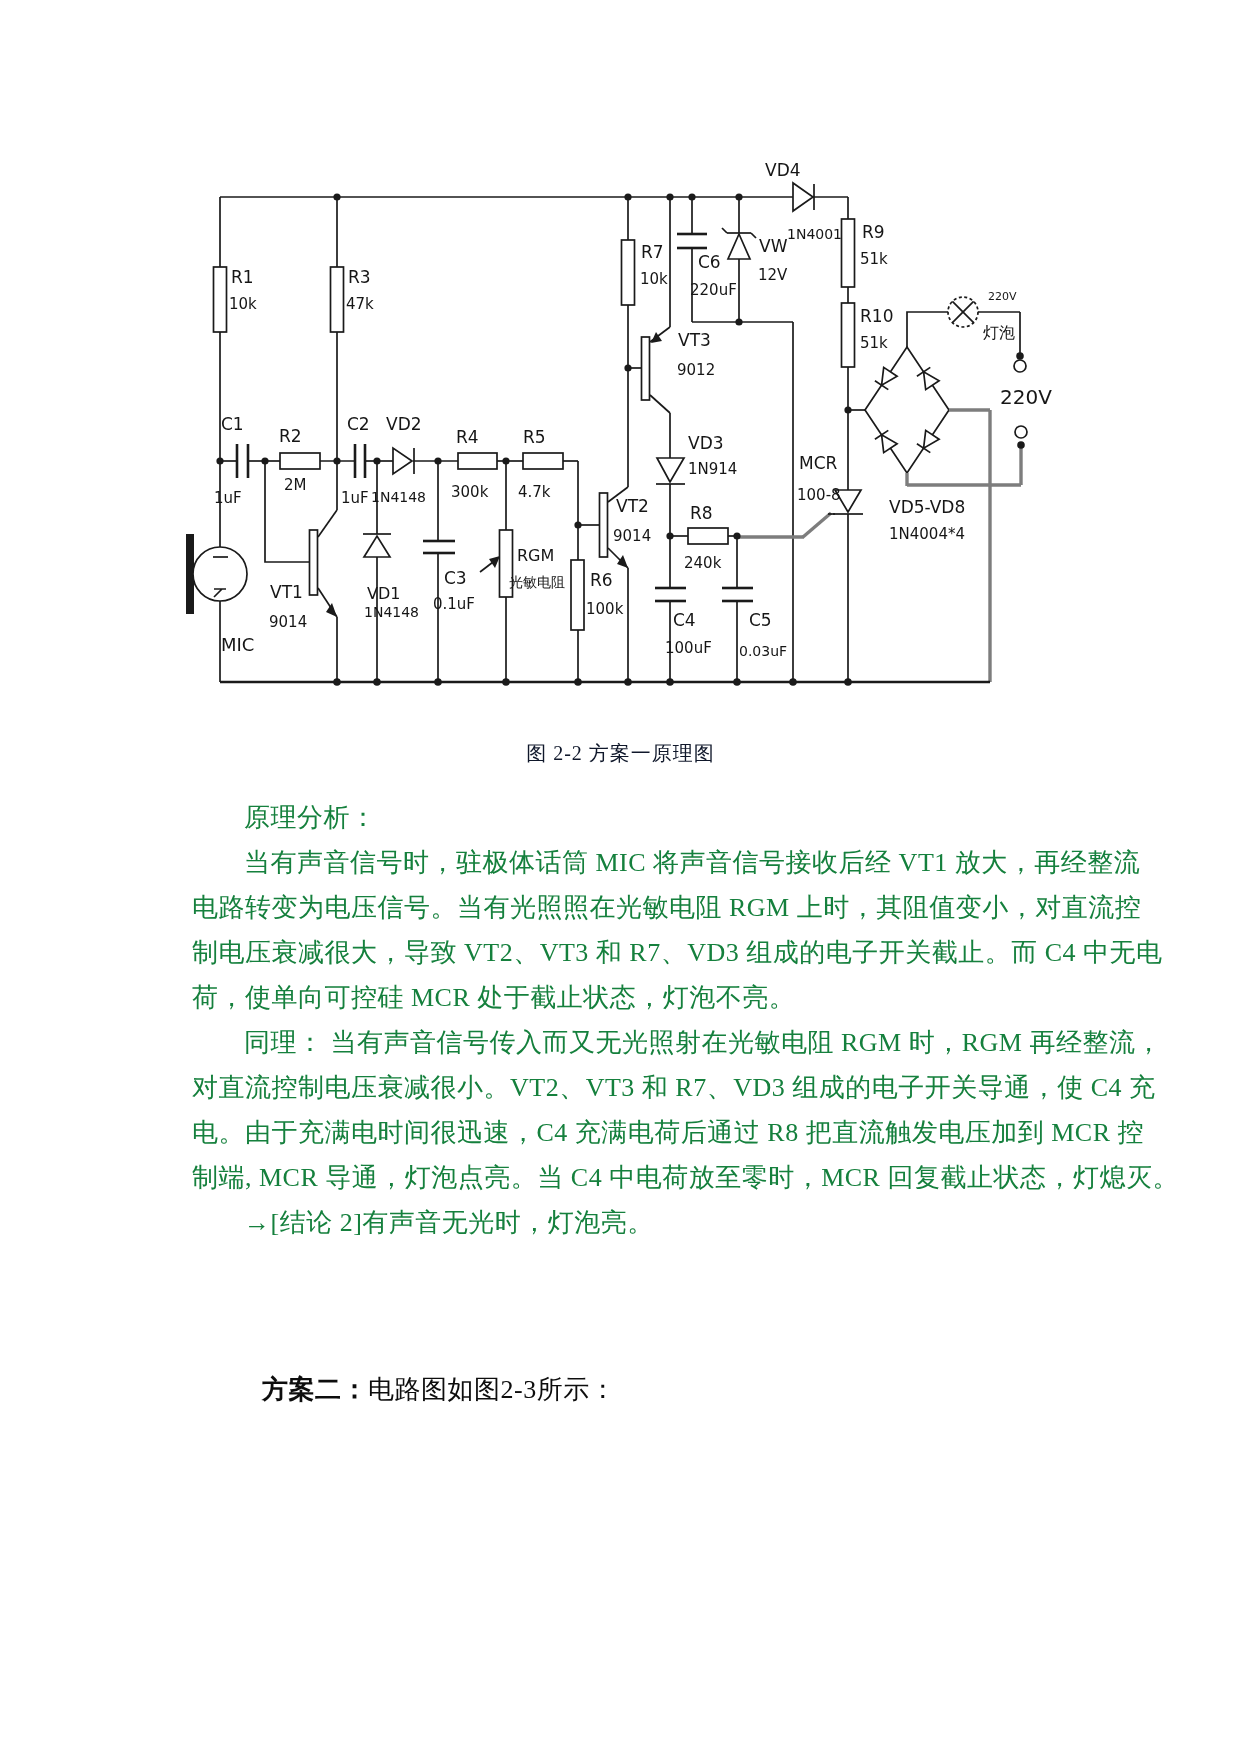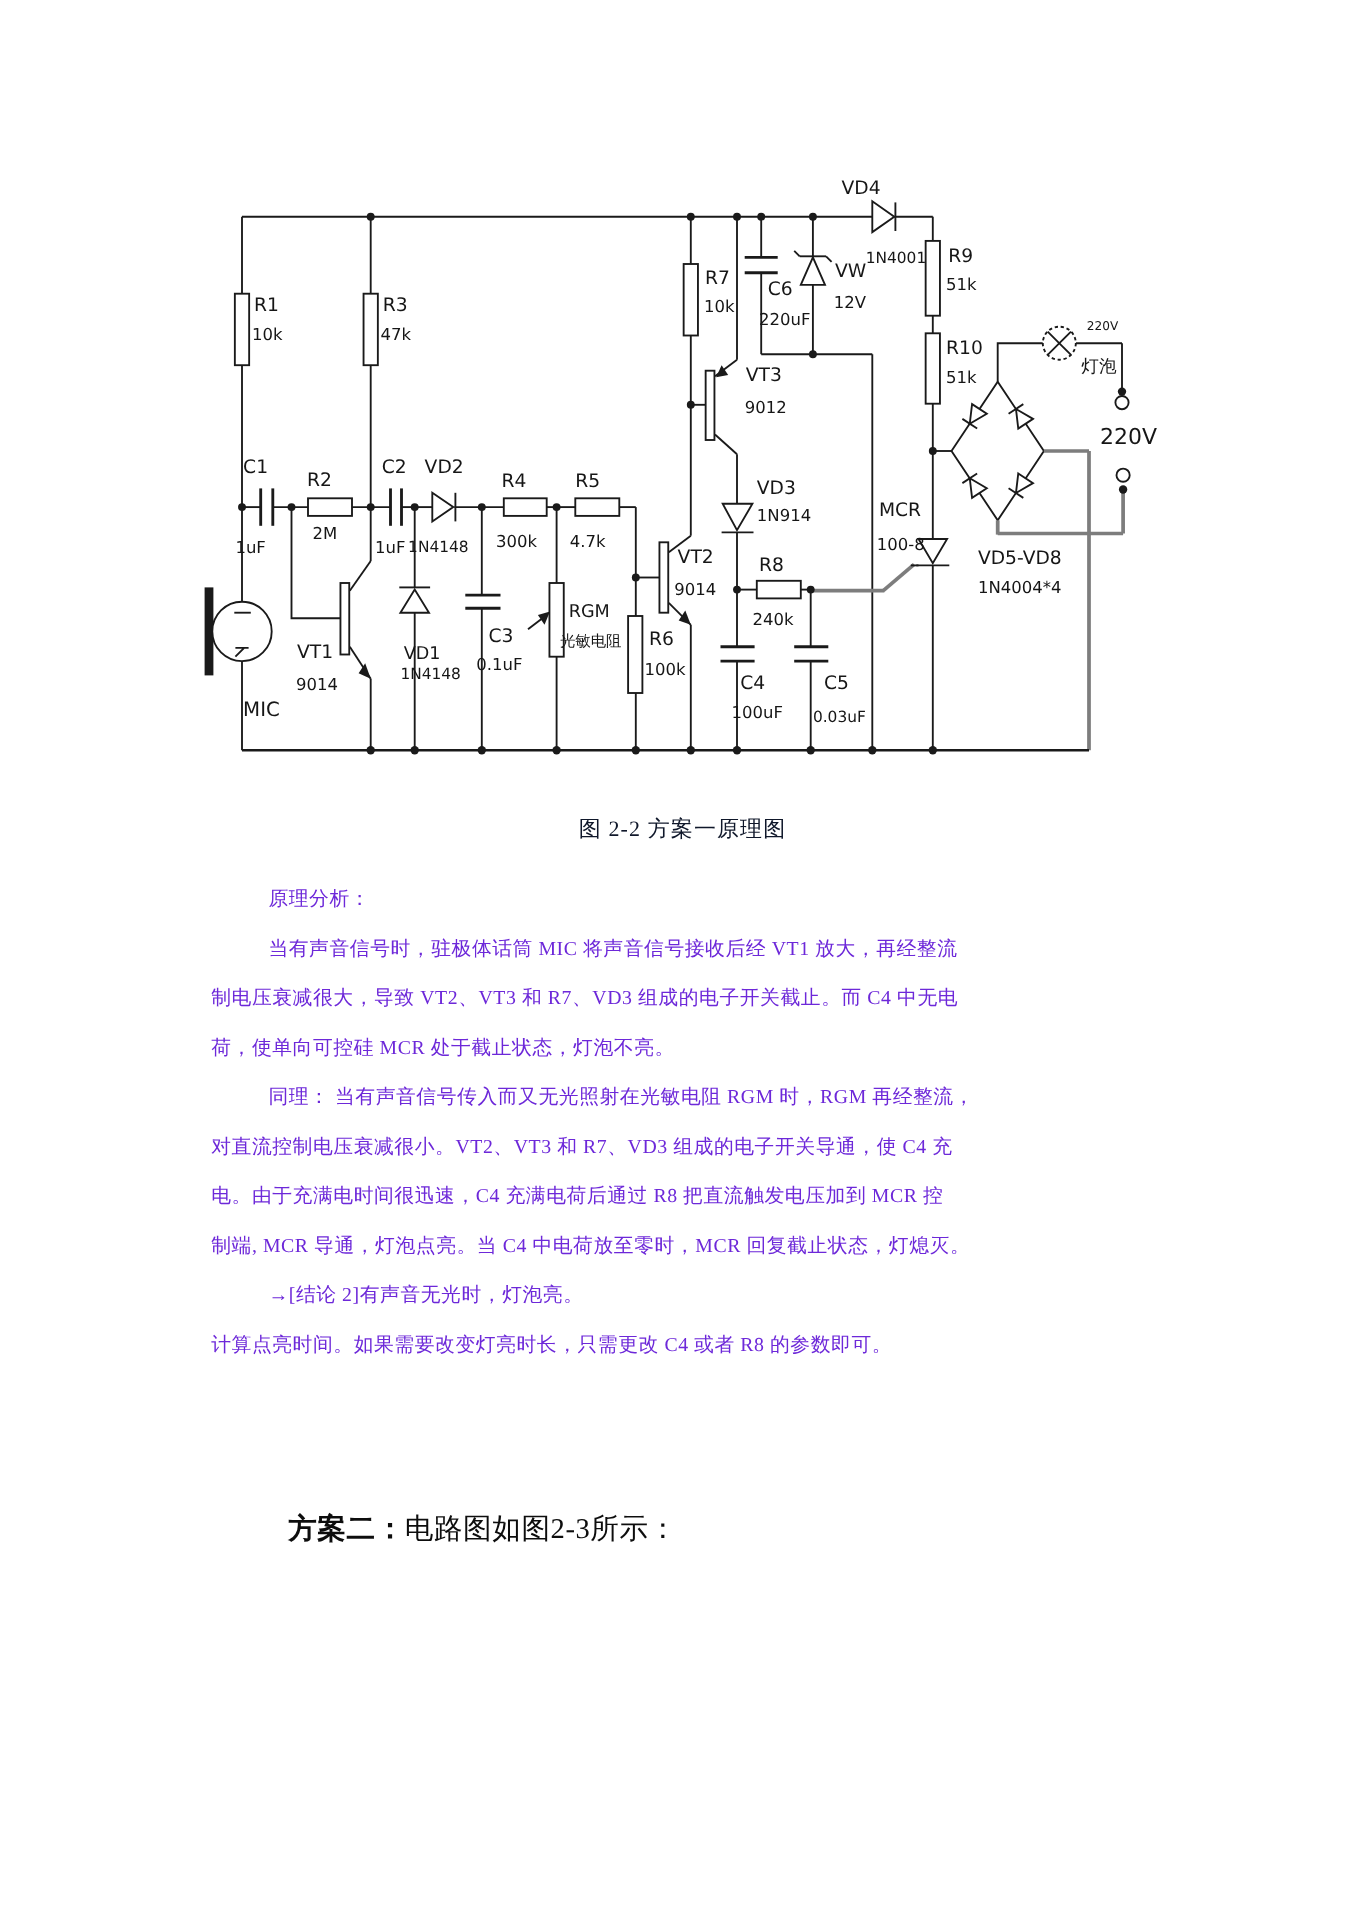--- a/index.html
+++ b/index.html
@@ -18,21 +18,21 @@
   #schematic .filled{fill:#1a1a1a;stroke:none;}
   #schematic .plate{stroke:#1a1a1a;stroke-width:2.6;}
   #schematic text{font-family:"DejaVu Sans","Liberation Sans",sans-serif;fill:#161616;}
   #fig-caption{
     position:absolute;left:0;top:740px;width:1241px;
     text-align:center;font-size:20px;color:#0f172a;
     letter-spacing:1px;
   }
   #doc-lines{
     position:absolute;left:192px;top:795px;width:930px;
-    font-size:18px;line-height:45px;color:#6d28d9;letter-spacing:0.5px;
+    font-size:26px;line-height:45px;color:#15803d;letter-spacing:0.5px;
     white-space:nowrap;
   }
   .doc-line{height:45px;}
   .doc-line.indent{padding-left:52px;}
   #scheme2-line{
     position:absolute;left:192px;top:1372px;width:930px;
     font-size:26px;color:#0d0d0d;padding-left:70px;letter-spacing:0.5px;
     white-space:nowrap;
   }
   #scheme2-line .b{font-weight:bold;}
@@ -312,27 +312,27 @@
         <text x="988" y="300" font-size="11">220V</text>
         <text x="1000" y="404" font-size="20">220V</text>
       </g>
   </svg>
 
   <div id="fig-caption">图 2-2  方案一原理图</div>
 
   <div id="doc-lines">
       <div class="doc-line indent">原理分析：</div>
       <div class="doc-line indent">当有声音信号时，驻极体话筒 MIC 将声音信号接收后经 VT1 放大，再经整流</div>
+      <div class="doc-line">电路转变为电压信号。当有光照照在光敏电阻 RGM 上时，其阻值变小，对直流控</div>
       <div class="doc-line">制电压衰减很大，导致 VT2、VT3 和 R7、VD3 组成的电子开关截止。而 C4 中无电</div>
       <div class="doc-line">荷，使单向可控硅 MCR 处于截止状态，灯泡不亮。</div>
       <div class="doc-line indent">同理： 当有声音信号传入而又无光照射在光敏电阻 RGM 时，RGM 再经整流，</div>
       <div class="doc-line">对直流控制电压衰减很小。VT2、VT3 和 R7、VD3 组成的电子开关导通，使 C4 充</div>
       <div class="doc-line">电。由于充满电时间很迅速，C4 充满电荷后通过 R8 把直流触发电压加到 MCR 控</div>
       <div class="doc-line">制端, MCR 导通，灯泡点亮。当 C4 中电荷放至零时，MCR 回复截止状态，灯熄灭。</div>
       <div class="doc-line indent">→[结论 2]有声音无光时，灯泡亮。</div>
-      <div class="doc-line">计算点亮时间。如果需要改变灯亮时长，只需更改 C4 或者 R8 的参数即可。</div>
     </div>
 
   <div id="scheme2-line">
     <span class="b">方案二：</span><span>电路图如图2-3所示：</span>
   </div>
 
 </div>
 
 </body></html>

